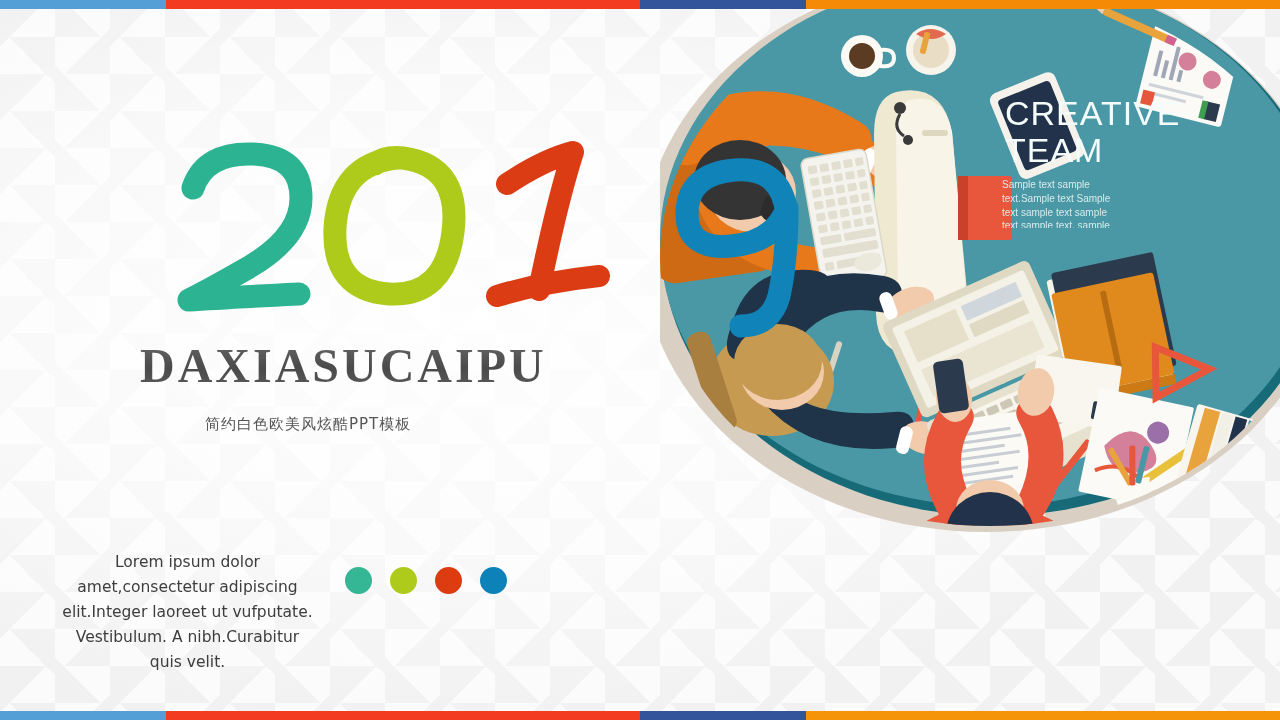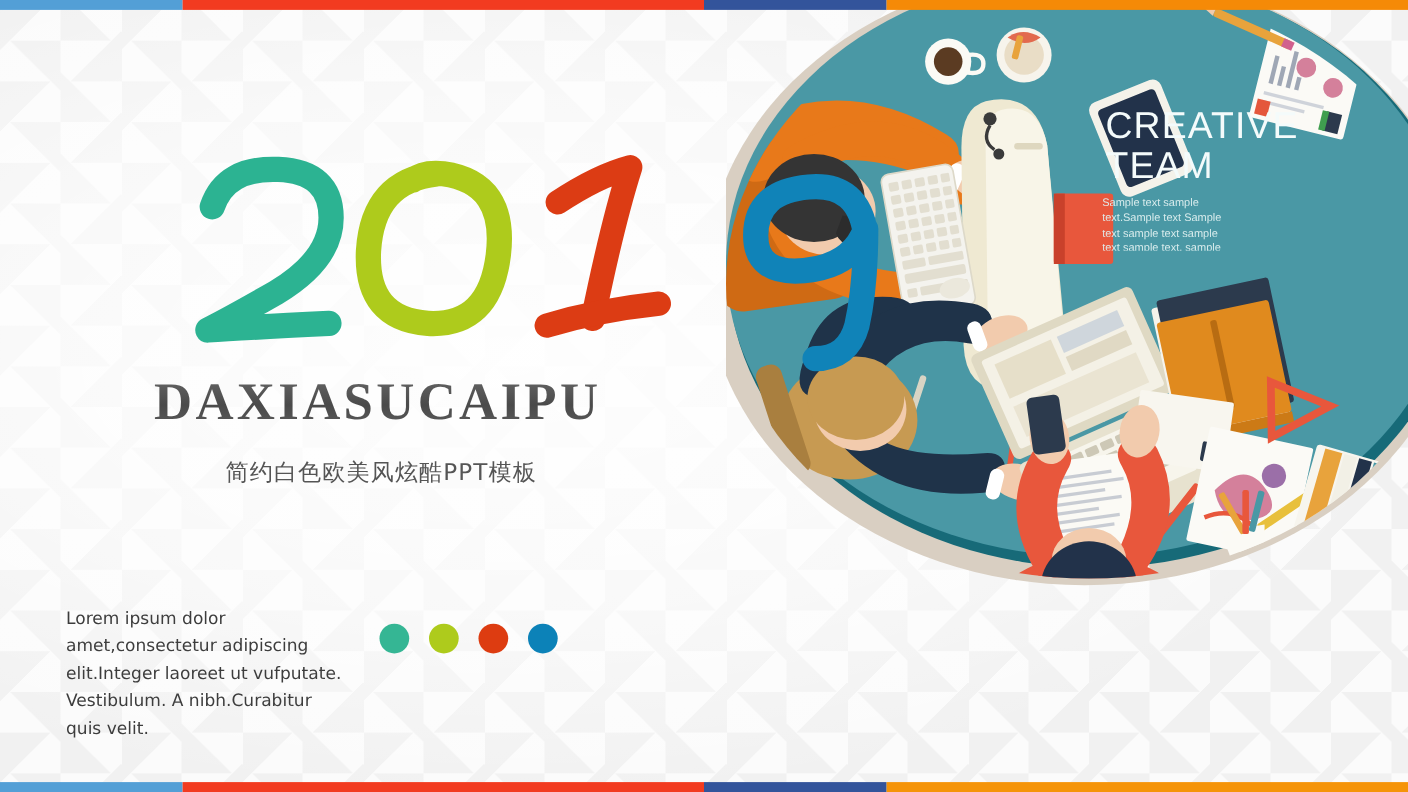--- a/index.html
+++ b/index.html
@@ -52,28 +52,28 @@
     position:absolute; left:140px; top:338px; z-index:22;
     font-family:"Liberation Serif", serif;
     font-size:48px; letter-spacing:3px; font-weight:700;
     color:#4d4d4d; white-space:nowrap;
     background:linear-gradient(180deg,#6a6a6a 0%,#4a4a4a 55%,#5e5e5e 100%);
     -webkit-background-clip:text; background-clip:text; -webkit-text-fill-color:transparent;
   }
   .subtitle{
     position:absolute; left:205px; top:415px; z-index:22;
     font-family:"DejaVu Sans", sans-serif;
-    font-size:21px; color:#555; letter-spacing:1px; white-space:nowrap;
+    font-size:15px; color:#555; letter-spacing:1px; white-space:nowrap;
   }
 
   
   .lorem{
     position:absolute; left:60px; top:550px; width:255px; z-index:22;
     font-family:"DejaVu Sans", sans-serif;
-    font-size:15.5px; line-height:1.62; color:#3d3d3d;
+    font-size:15.5px; line-height:1.62; color:#3d3d3d;text-align:center;
   }
 
   
   .dots{ position:absolute; left:345px; top:567px; z-index:22; display:flex; gap:18px; }
   .dot{ width:27px; height:27px; border-radius:50%; }
 </style>
 </head>
 <body>
 
 <div class="slide">

